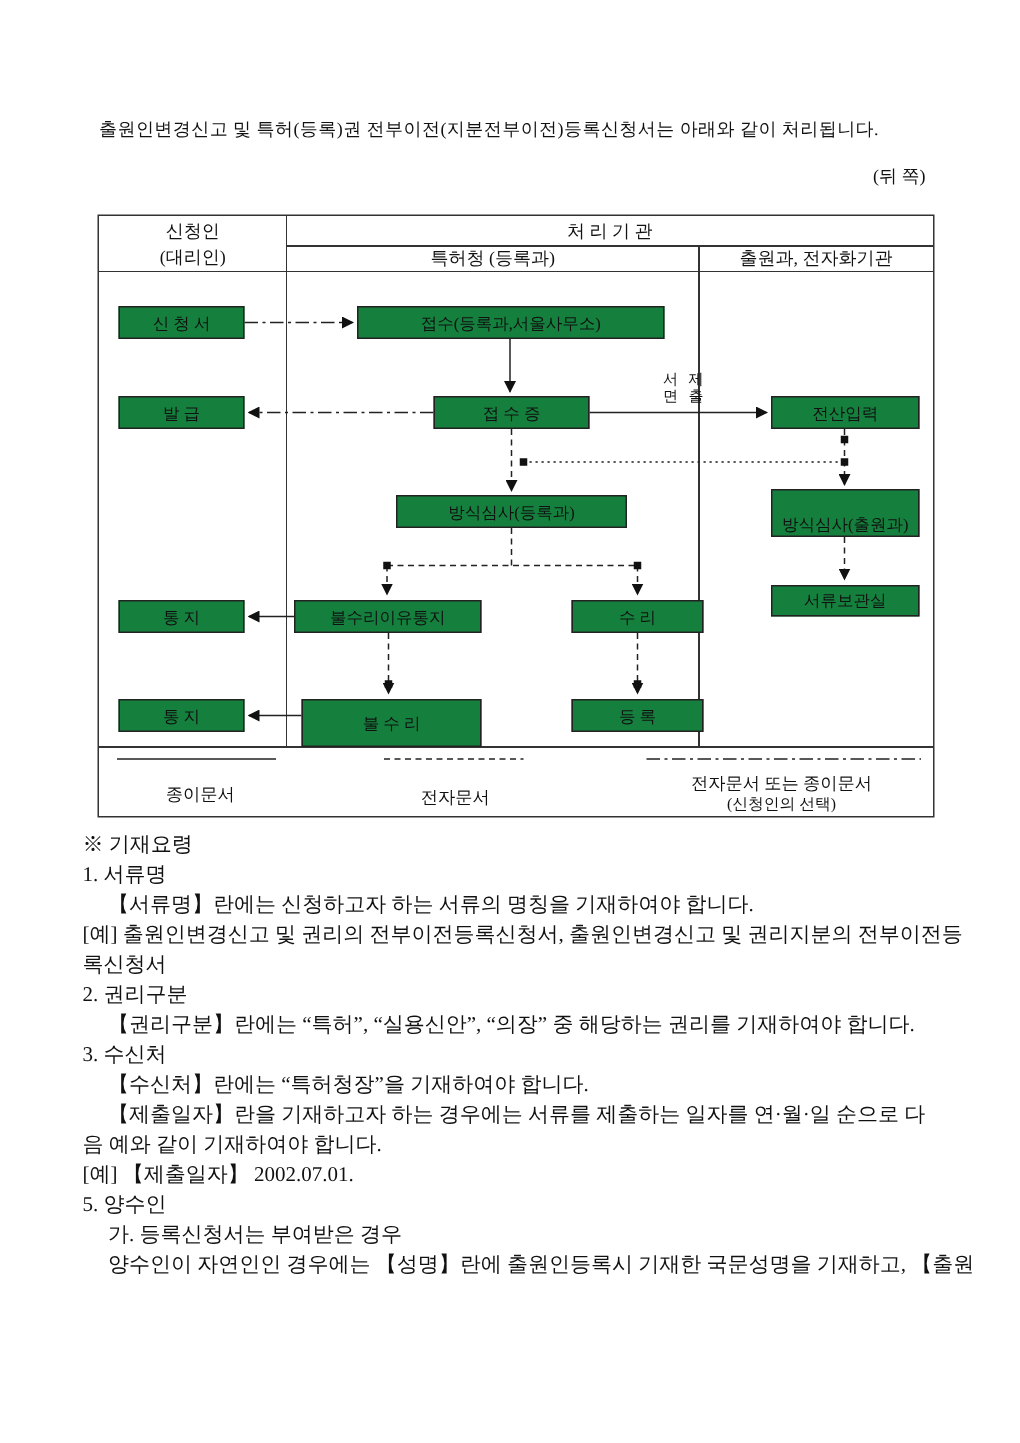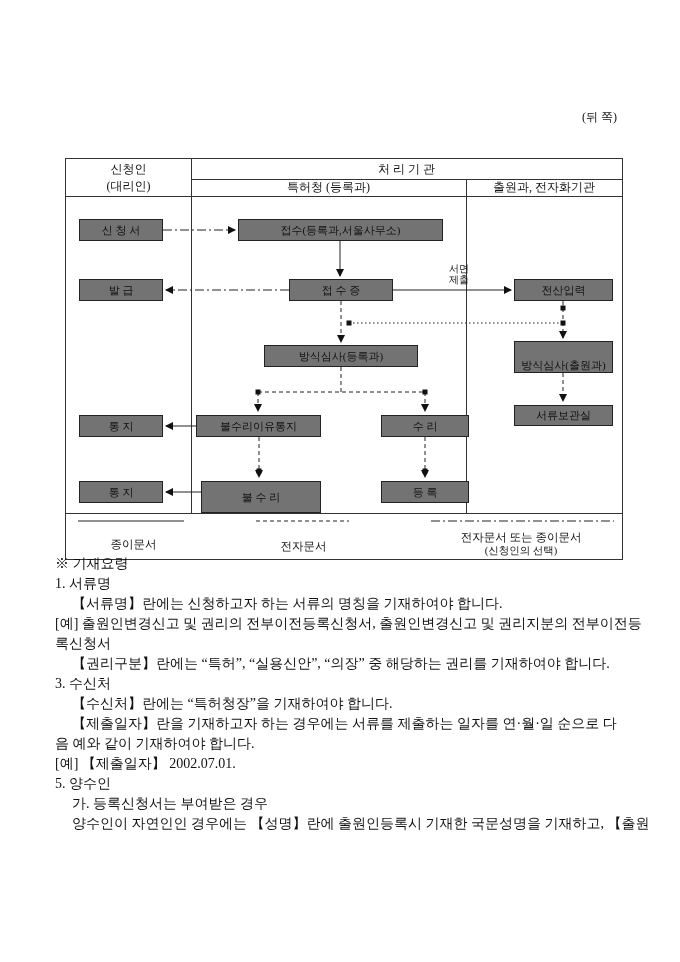--- a/index.html
+++ b/index.html
@@ -6,51 +6,52 @@
   .page {
     position:relative; width:680px; height:962px; background:#ffffff;
     font-family:"Liberation Serif","DejaVu Serif",serif; color:#111;
     overflow:hidden;
   }
   .intro { position:absolute; left:66px; top:78px; width:575px; font-size:12px; letter-spacing:0.3px; white-space:nowrap; }
   .backnote { position:absolute; left:582px; top:109px; font-size:12px; }
 
   .diagram {
     position:absolute; left:65px; top:143px; width:558px; height:402px;
-    border:1px solid #333; box-sizing:border-box; background:#fff;margin-top:15px;
+    border:1px solid #333; box-sizing:border-box; background:#fff;
   }
   .diagram svg { position:absolute; left:0; top:0; }
 
   .hdr { position:absolute; font-size:12px; text-align:center; white-space:nowrap; }
 
   .box {
-    position:absolute; border:1px solid #222; background:#737373; box-sizing:border-box;
+    position:absolute; border:1px solid #222; background:#15803d; box-sizing:border-box;
     display:flex; align-items:center; justify-content:center;
     font-size:11px; white-space:nowrap; z-index:2; text-align:center;
   }
   .box.twoline { flex-direction:row; line-height:13px;align-items:flex-end; }
 
   .submit-label {
     position:absolute; left:376px; top:104px; width:34px;
-    display:flex; flex-direction:column; align-items:center;
+    display:flex; flex-direction:row; align-items:center;
     font-size:10px; line-height:11px; z-index:2;
   }
 
   .legend-text { position:absolute; text-align:center; font-size:11.5px; white-space:nowrap; }
   .legend-sub  { position:absolute; text-align:center; font-size:10.5px; white-space:nowrap; }
 
   .bodytext { position:absolute; left:55px; top:554px; width:582px; }
   .bline { font-size:14px; line-height:20px; white-space:nowrap; }
   .ind { padding-left:17px; }
 </style>
 </head>
 <body>
 
 <div class="page">
 
+  <div class="intro">출원인변경신고 및 특허(등록)권 전부이전(지분전부이전)등록신청서는 아래와 같이 처리됩니다.</div>
   <div class="backnote">(뒤 쪽)</div>
 
   <div class="diagram">
 
     <svg width="556" height="400" viewBox="0 0 556 400">
       <defs>
         <marker id="arrow" markerWidth="8" markerHeight="8" refX="7" refY="4" orient="auto">
           <path d="M0,0 L8,4 L0,8 Z" fill="#111"></path>
         </marker>
       </defs>
@@ -133,20 +134,21 @@
     <div class="legend-text" style="left:355px;top:371px;width:200px">전자문서 또는 종이문서</div>
     <div class="legend-sub" style="left:355px;top:385px;width:200px">(신청인의 선택)</div>
   </div>
 
   <div class="bodytext">
     <div class="bline">※ 기재요령</div>
     <div class="bline">1. 서류명</div>
     <div class="bline ind">【서류명】란에는 신청하고자 하는 서류의 명칭을 기재하여야 합니다.</div>
     <div class="bline">[예] 출원인변경신고 및 권리의 전부이전등록신청서, 출원인변경신고 및 권리지분의 전부이전등</div>
     <div class="bline">록신청서</div>
+    <div class="bline">2. 권리구분</div>
     <div class="bline ind">【권리구분】란에는 “특허”, “실용신안”, “의장” 중 해당하는 권리를 기재하여야 합니다.</div>
     <div class="bline">3. 수신처</div>
     <div class="bline ind">【수신처】란에는 “특허청장”을 기재하여야 합니다.</div>
     <div class="bline ind">【제출일자】란을 기재하고자 하는 경우에는 서류를 제출하는 일자를 연·월·일 순으로 다</div>
     <div class="bline">음 예와 같이 기재하여야 합니다.</div>
     <div class="bline">[예] 【제출일자】 2002.07.01.</div>
     <div class="bline">5. 양수인</div>
     <div class="bline ind">가. 등록신청서는 부여받은 경우</div>
     <div class="bline ind">양수인이 자연인인 경우에는 【성명】란에 출원인등록시 기재한 국문성명을 기재하고, 【출원</div>
   </div>

